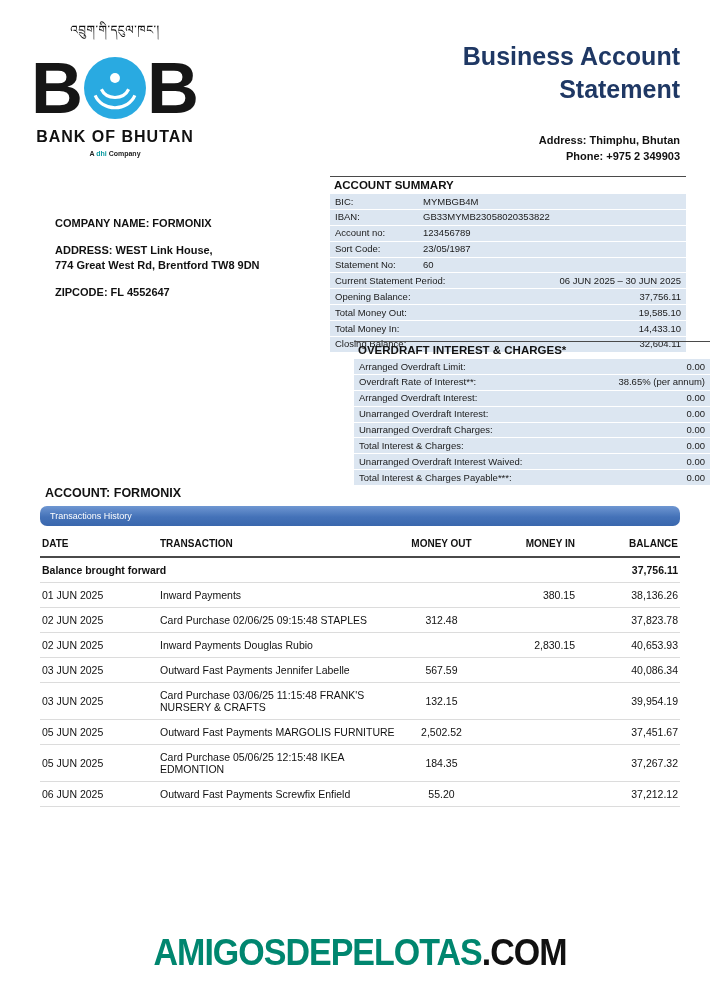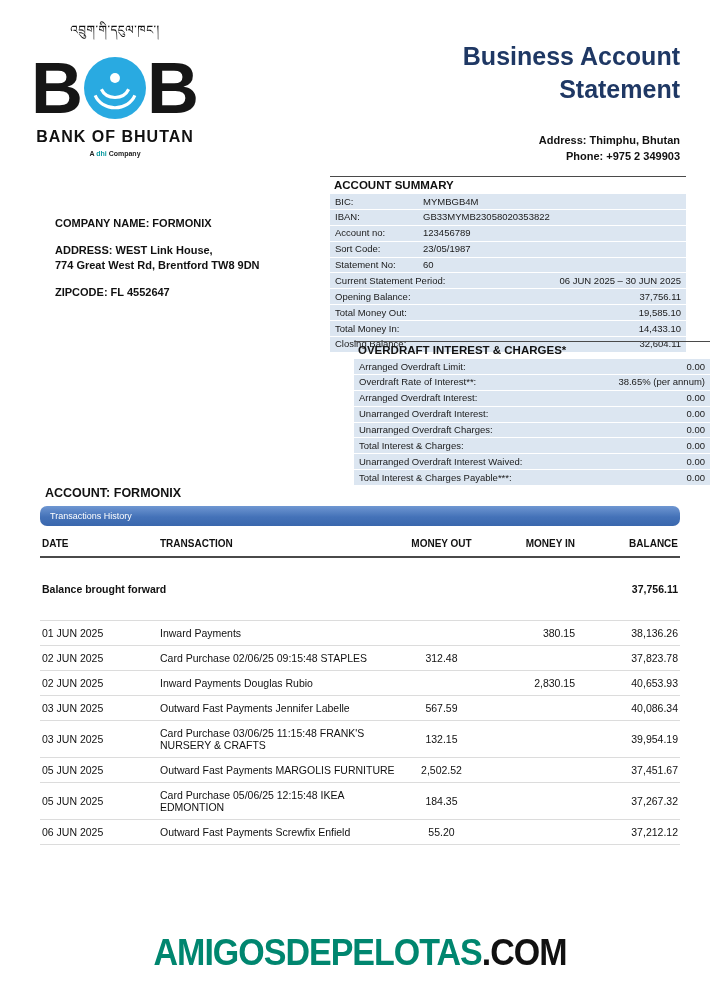--- a/index.html
+++ b/index.html
@@ -47,21 +47,21 @@
             color:#fff; font-size:9px; line-height:20px; padding-left:10px; }
   .tx-table { position:absolute; left:40px; top:532px; width:640px; font-size:10.5px; color:#111; }
   .tx-head { display:flex; font-weight:bold; font-size:10px; padding:6px 2px 7px 2px;
              border-bottom:2px solid #4a4a4a; align-items:flex-end; }
   .tx-row { display:flex; align-items:center; padding:6px 2px; border-bottom:1px solid #dcdcdc; }
   .col-date { width:82px; flex:none; }
   .col-desc { width:245px; flex:none; padding-right:10px;margin-left:36px; }
   .col-out  { width:73px;  flex:none; text-align:center; }
   .col-in   { width:97px;  flex:none; text-align:right; }
   .col-bal  { flex:1; text-align:right; }
-  .bbf-row { display:flex; align-items:center; padding:25px 2px; border-bottom:1px solid #dcdcdc; font-weight:bold; }
+  .bbf-row { display:flex; align-items:center; padding:6px 2px; border-bottom:1px solid #dcdcdc; font-weight:bold; }
   .bbf-label { flex:1; }
   .bbf-bal { text-align:right; }
 
   
   .watermark { position:absolute; left:0; right:0; bottom:28px; text-align:center;
                font-size:34px; font-weight:bold; letter-spacing:-1px; transform:scaleY(1.08); }
   .watermark .brand { color:#00866f; }
   .watermark .tld { color:#111; }
 </style>
 </head>

